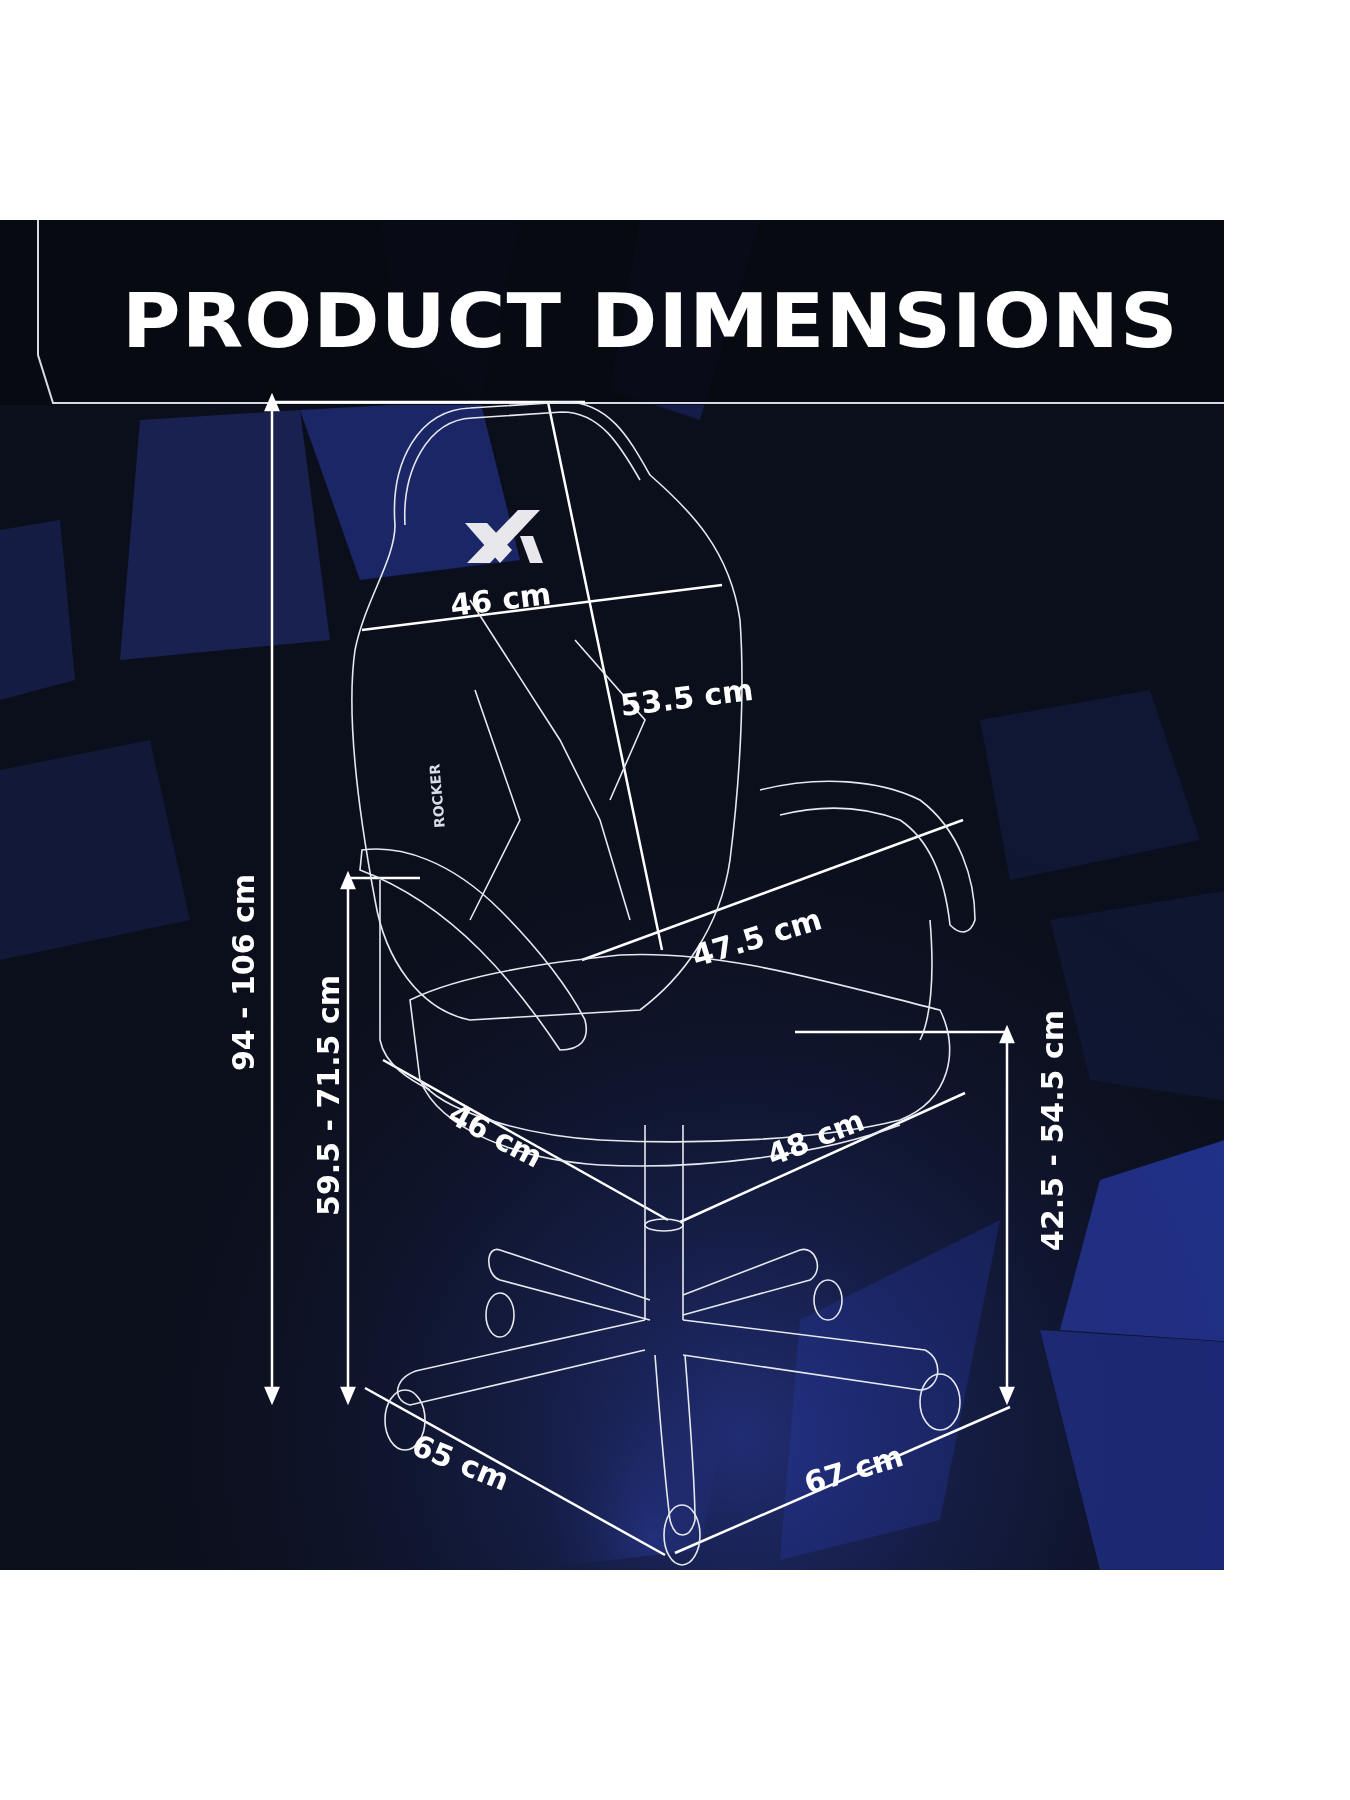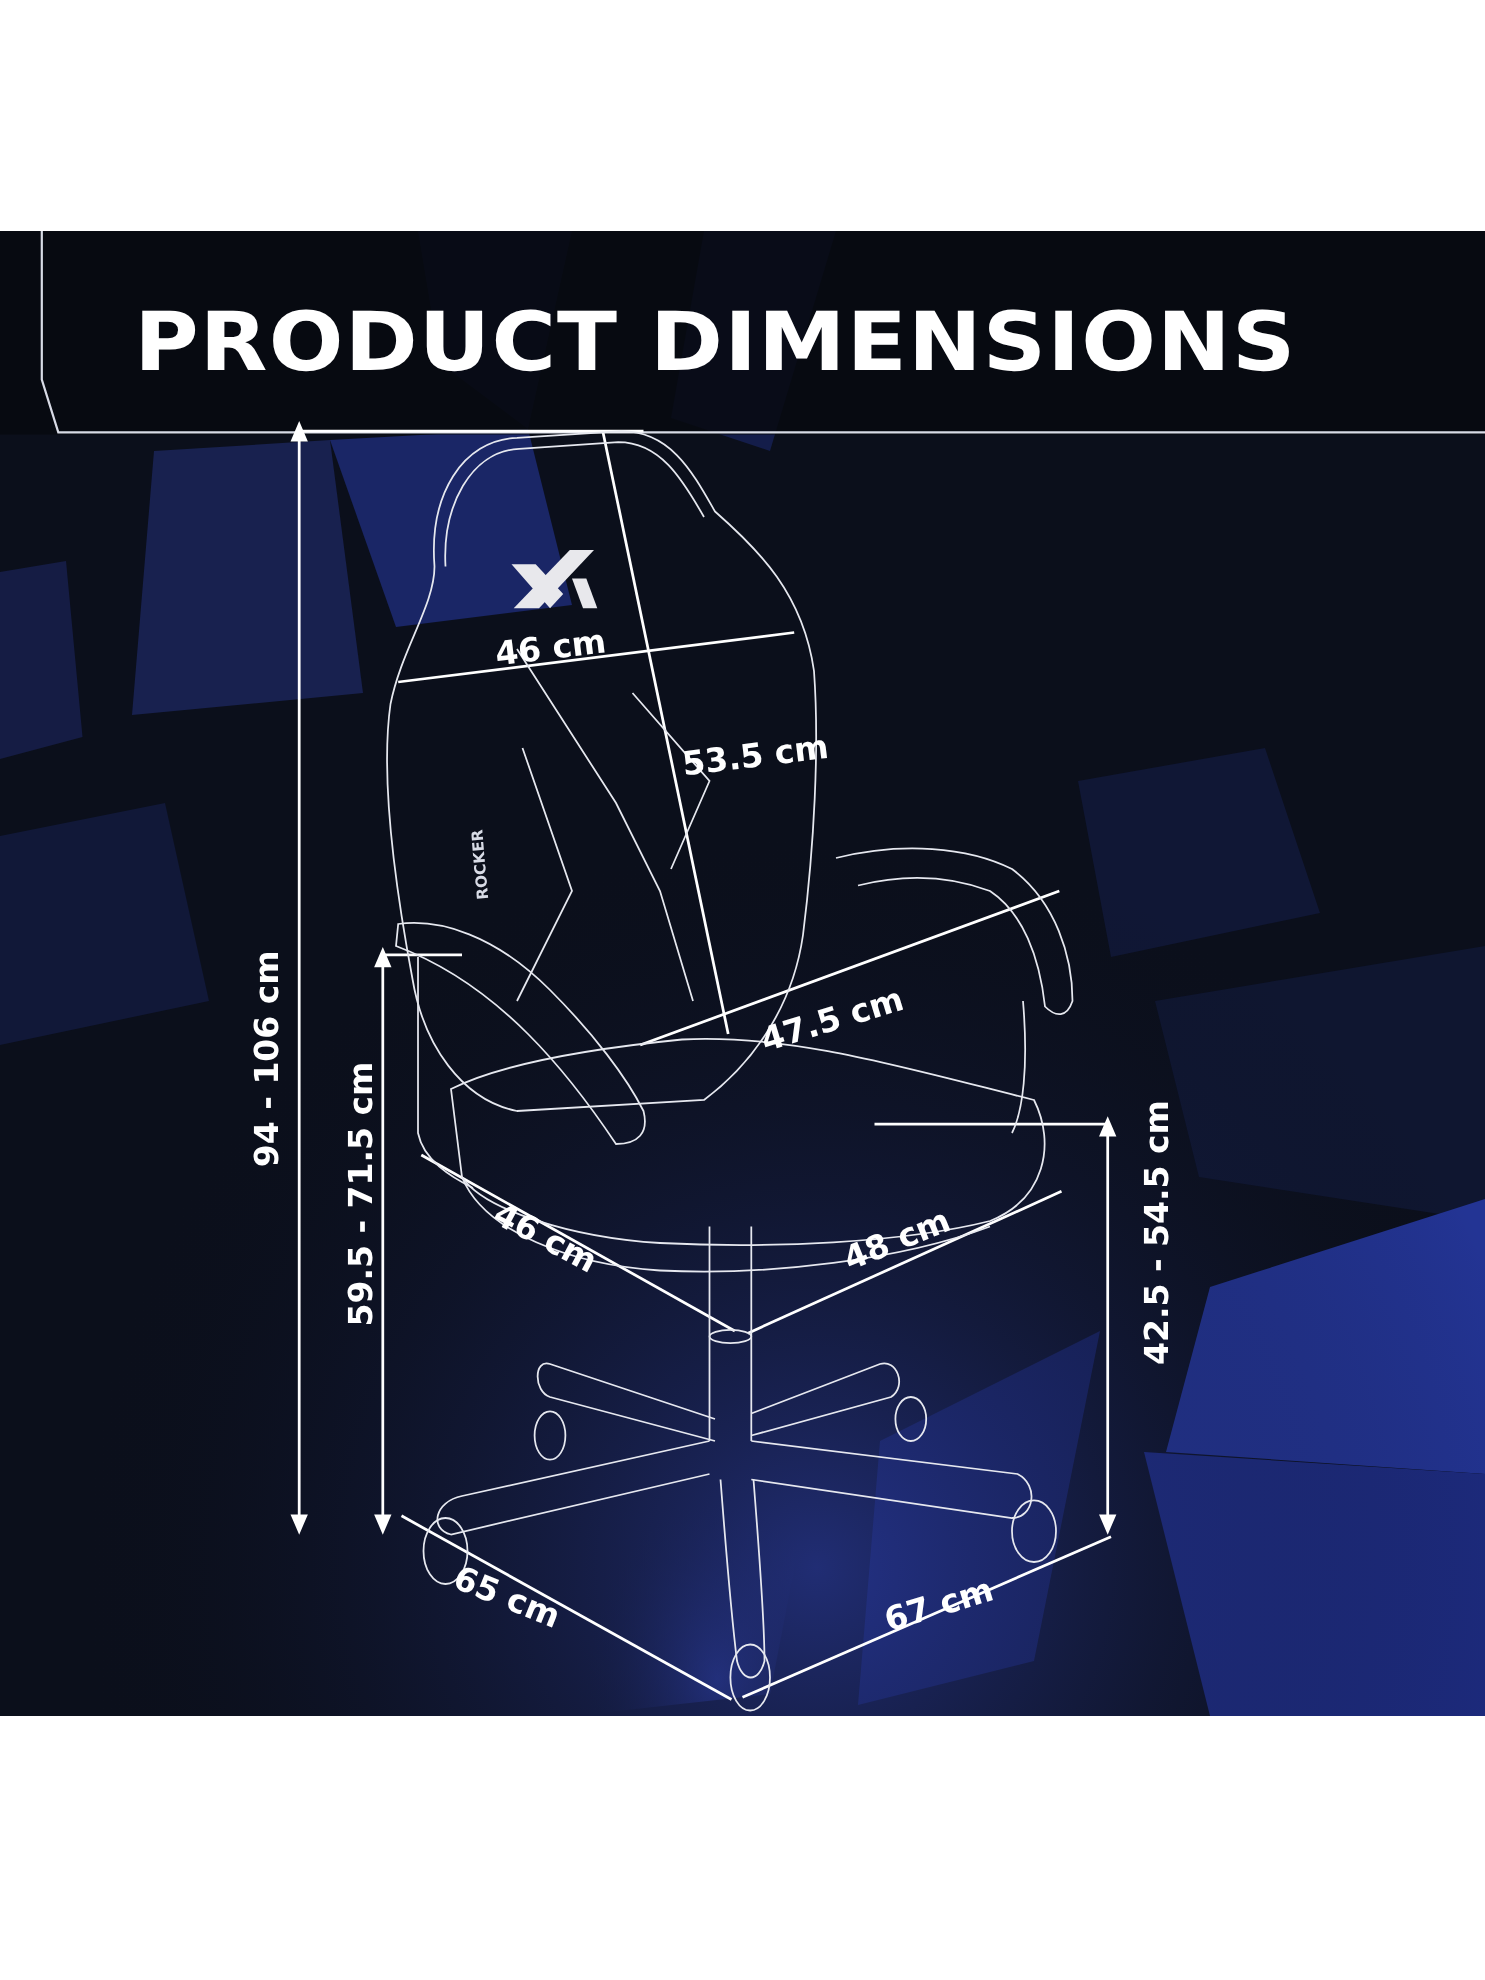--- a/index.html
+++ b/index.html
@@ -1,17 +1,17 @@
 <!DOCTYPE html>
 <html><head>
 <meta charset="utf-8">
 <style>
   html,body{margin:0;padding:0;background:#ffffff;}
   body{width:1350px;height:1800px;position:relative;overflow:hidden;font-family:"Liberation Sans",sans-serif;}
-  .panel{position:absolute;left:0;top:210px;width:1350px;height:1350px;background:#0b0f1b;overflow:hidden;}
+  .panel{position:absolute;left:0;top:220px;width:1224px;height:1350px;background:#0b0f1b;overflow:hidden;}
   .panel svg.bg{position:absolute;left:0;top:0;}
   .title{position:absolute;left:0;top:58px;width:1350px;text-align:left;padding-left:113px;box-sizing:border-box;
     color:#ffffff;font-family:"DejaVu Sans",sans-serif;font-weight:bold;font-size:74px;letter-spacing:1px;transform:scaleX(1.08);transform-origin:left center;}
   .label{position:absolute;color:#ffffff;font-family:"DejaVu Sans",sans-serif;font-weight:bold;font-size:30px;white-space:nowrap;transform-origin:center center;}
 </style>
 </head>
 <body>
 
 <div class="panel">
   <svg class="bg" width="1350" height="1350" viewBox="0 0 1350 1350">

